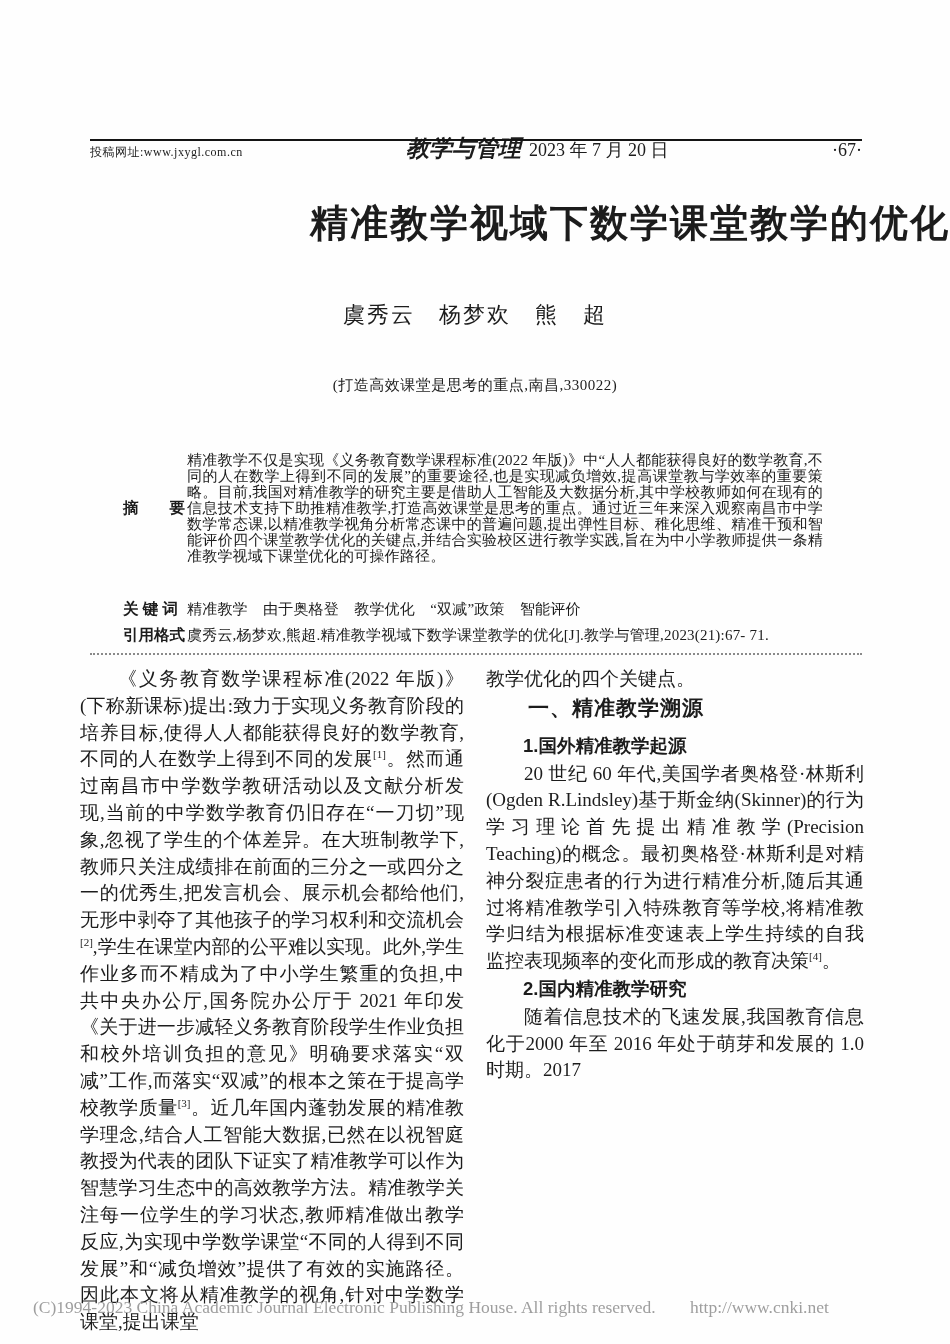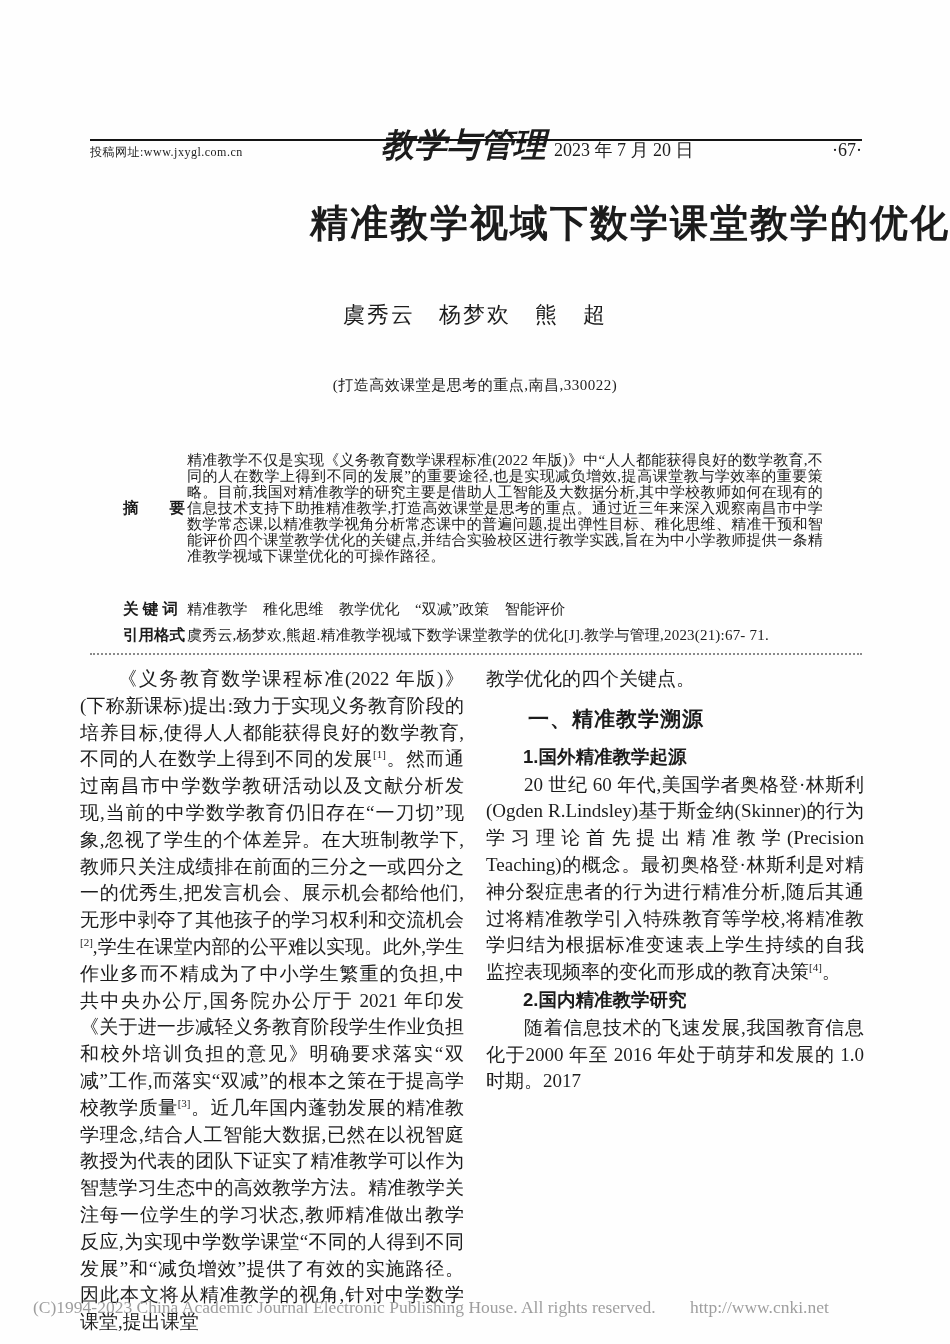--- a/index.html
+++ b/index.html
@@ -14,21 +14,21 @@
   }
   
   .header{
     position:absolute;top:100px;left:90px;width:772px;
     display:flex;align-items:baseline;justify-content:space-between;
   }
   .header-left{font-size:12px;letter-spacing:.5px;margin-top:44px;}
   .header-center{font-size:18px;white-space:nowrap;}
   .journal-name{
     font-family:"Liberation Serif","DejaVu Serif",serif;
-    font-style:italic;font-weight:700;font-size:33px;margin-right:8px;
+    font-style:italic;font-weight:700;font-size:23px;margin-right:8px;
   }
   .header-right{font-size:18px;}
   .header-rule{
     position:absolute;top:139px;left:90px;width:772px;
     border-top:2px solid #141414;
   }
   
   .article-title{
     position:absolute;top:198px;left:0;width:100%;
     text-align:right;font-size:38px;font-weight:600;letter-spacing:2px;
@@ -68,21 +68,21 @@
     font-size:19px;line-height:26.8px;text-align:justify;
   }
   .col-left{left:80px;width:384px;}
   .col-right{left:486px;width:378px;}
   .column p{margin:0;text-indent:2em;}
   .column p.no-indent{text-indent:0;}
   .column sup{font-size:0.58em;vertical-align:super;line-height:0;}
   .h1{
     font-family:"Liberation Sans","DejaVu Sans",sans-serif;
     font-weight:700;font-size:21px;line-height:30px;
-    padding-left:2em;margin:11px 0 10px 0;letter-spacing:1px;
+    padding-left:2em;margin:0 0 10px 0;letter-spacing:1px;
   }
   .h2{
     font-family:"Liberation Sans","DejaVu Sans",sans-serif;
     font-weight:700;font-size:18.5px;line-height:26.8px;
     padding-left:2em;margin:1px 0;
   }
   
   .footer{
     position:absolute;top:1297px;left:33px;width:900px;
     color:#9e9e9e;font-size:17.5px;white-space:nowrap;
@@ -106,21 +106,21 @@
   <div class="article-title">精准教学视域下数学课堂教学的优化</div>
   <div class="article-authors">虞秀云　杨梦欢　熊　超</div>
   <div class="article-affiliation">(打造高效课堂是思考的重点,南昌,330022)</div>
 
   <div class="meta-block abstract-row row">
     <span class="meta-label">摘　　要</span>
     <span class="meta-text">精准教学不仅是实现《义务教育数学课程标准(2022 年版)》中“人人都能获得良好的数学教育,不同的人在数学上得到不同的发展”的重要途径,也是实现减负增效,提高课堂教与学效率的重要策略。目前,我国对精准教学的研究主要是借助人工智能及大数据分析,其中学校教师如何在现有的信息技术支持下助推精准教学,打造高效课堂是思考的重点。通过近三年来深入观察南昌市中学数学常态课,以精准教学视角分析常态课中的普遍问题,提出弹性目标、稚化思维、精准干预和智能评价四个课堂教学优化的关键点,并结合实验校区进行教学实践,旨在为中小学教师提供一条精准教学视域下课堂优化的可操作路径。</span>
   </div>
   <div class="meta-block kw-row row single-line">
     <span class="meta-label">关 键 词</span>
-    <span class="meta-text">精准教学　稚化思维　教学优化　“双减”政策　智能评价</span>
+    <span class="meta-text">精准教学　由于奥格登　教学优化　“双减”政策　智能评价</span>
   </div>
   <div class="meta-block cite-row row single-line">
     <span class="meta-label">引用格式</span>
     <span class="meta-text">虞秀云,杨梦欢,熊超.精准教学视域下数学课堂教学的优化[J].教学与管理,2023(21):67- 71.</span>
   </div>
 
   <div class="dotted-divider"></div>
 
   <div class="column col-left">
     <p>《义务教育数学课程标准(2022 年版)》(下称新课标)提出:致力于实现义务教育阶段的培养目标,使得人人都能获得良好的数学教育,不同的人在数学上得到不同的发展<sup>[1]</sup>。然而通过南昌市中学数学教研活动以及文献分析发现,当前的中学数学教育仍旧存在“一刀切”现象,忽视了学生的个体差异。在大班制教学下,教师只关注成绩排在前面的三分之一或四分之一的优秀生,把发言机会、展示机会都给他们,无形中剥夺了其他孩子的学习权利和交流机会<sup>[2]</sup>,学生在课堂内部的公平难以实现。此外,学生作业多而不精成为了中小学生繁重的负担,中共中央办公厅,国务院办公厅于 2021 年印发《关于进一步减轻义务教育阶段学生作业负担和校外培训负担的意见》明确要求落实“双减”工作,而落实“双减”的根本之策在于提高学校教学质量<sup>[3]</sup>。近几年国内蓬勃发展的精准教学理念,结合人工智能大数据,已然在以祝智庭教授为代表的团队下证实了精准教学可以作为智慧学习生态中的高效教学方法。精准教学关注每一位学生的学习状态,教师精准做出教学反应,为实现中学数学课堂“不同的人得到不同发展”和“减负增效”提供了有效的实施路径。因此本文将从精准教学的视角,针对中学数学课堂,提出课堂</p>

